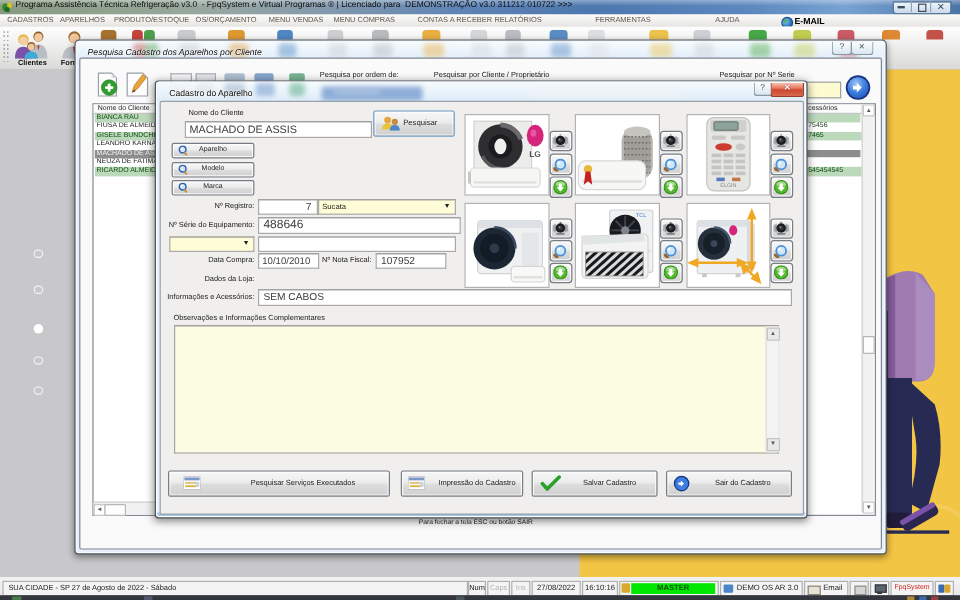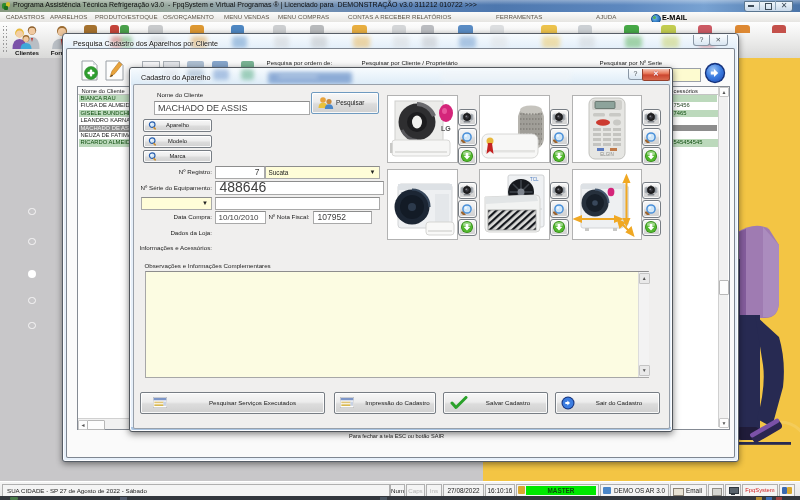--- a/index.html
+++ b/index.html
@@ -154,21 +154,21 @@
     <div class="blob" style="left:330px;top:2px;width:16px;height:12px;background:#d4d6d8;"></div>
     <div class="blob" style="left:359px;top:2px;width:15px;height:12px;background:#babcc0;"></div>
     <div class="blob" style="left:396px;top:2px;width:17px;height:12px;background:#5a8cc4;"></div>
     <div class="blob" style="left:428px;top:2px;width:16px;height:12px;background:#dcdee0;"></div>
     <div class="blob" style="left:479px;top:2px;width:18px;height:12px;background:#ecc24c;"></div>
     <div class="blob" style="left:516px;top:2px;width:16px;height:12px;background:#ccd0d4;"></div>
     <div class="blob" style="left:562px;top:2px;width:17px;height:12px;background:#46a846;"></div>
     <div class="blob" style="left:599px;top:2px;width:17px;height:12px;background:#c2cc50;"></div>
     <div class="blob" style="left:636px;top:2px;width:16px;height:12px;background:#cc5a64;"></div>
 
-    <div class="abs" style="left:10px;top:5.2px;font-size:7.2px;color:#0e0e0e;white-space:nowrap;text-shadow:0 0 2px #fff,0 0 2px #fff;">Pesquisa Cadastro dos Aparelhos por Cliente</div>
+    <div class="abs" style="left:10px;top:5.2px;font-size:7.2px;color:#0e0e0e;white-space:nowrap;text-shadow:0 0 2px #fff,0 0 2px #fff;font-style:italic;">Pesquisa Cadastro dos Aparelhos por Cliente</div>
 
     <div class="abs" style="left:630px;top:0.5px;width:15px;height:10.5px;background:linear-gradient(#fbfdfe,#d9e6f2);border:1px solid #8a97a5;border-top:none;border-radius:0 0 3px 3px;color:#4a5258;font-size:7px;line-height:10px;text-align:center;">?</div>
     <div class="abs" style="left:646px;top:0.5px;width:16.5px;height:10.5px;background:linear-gradient(#fbfdfe,#d9e6f2);border:1px solid #8a97a5;border-top:none;border-radius:0 0 3px 3px;color:#4a5258;font-size:6.5px;line-height:10px;text-align:center;">✕</div>
 
     <div class="abs" id="winc" style="left:3.5px;top:15px;width:667px;height:407.5px;background:#fafafa;
       box-shadow:0 0 0 1px #7e8691;border-radius:1px;">
 
       <svg class="abs" style="left:14px;top:11px;" width="18" height="21" viewBox="0 0 18 21">
         <path d="M1 1 L12 1 L16 5 L16 20 L1 20 Z" fill="#fdfdfd" stroke="#9aa0a6" stroke-width="1"></path>
         <path d="M12 1 L16 5 L12 5 Z" fill="#d8dce0"></path>
@@ -338,35 +338,36 @@
       </div>
 
       <div class="lbl" style="left:0;top:82.8px;width:78.5px;text-align:right;font-size:6.2px;">Nº Registro:</div>
       <div class="inp" style="left:81px;top:80.5px;width:44px;height:11px;font-size:8.5px;line-height:11px;text-align:right;padding-right:4px;">7</div>
       <div class="abs" style="left:131px;top:80.5px;width:113px;height:11px;background:#fffdd8;border:1px solid #a9a9a9;border-top-color:#8d8d8d;">
         <div class="abs" style="left:3px;top:0;font-size:6.4px;line-height:11px;color:#1b1b1b;">Sucata</div>
         <div class="abs" style="right:3px;top:0;font-size:6px;line-height:11px;color:#222;">▼</div>
       </div>
 
       <div class="lbl" style="left:0;top:98.5px;width:78.5px;text-align:right;font-size:6.2px;">Nº Série do Equipamento:</div>
-      <div class="inp" style="left:81px;top:96.3px;width:163px;height:11.5px;font-size:14px;line-height:11.5px;padding-left:4px;">488646</div>
+      <div class="inp" style="left:81px;top:96.3px;width:163px;height:11.5px;font-size:10px;line-height:11.5px;padding-left:4px;">488646</div>
 
       <div class="abs" style="left:7.5px;top:111.8px;width:69px;height:11px;background:#fffdd8;border:1px solid #a9a9a9;border-top-color:#8d8d8d;">
         <div class="abs" style="right:3px;top:0;font-size:6px;line-height:11px;color:#222;">▼</div>
       </div>
       <div class="inp" style="left:81px;top:111.8px;width:163px;height:11.5px;"></div>
 
       <div class="lbl" style="left:0;top:128.2px;width:78.5px;text-align:right;font-size:6.2px;">Data Compra:</div>
       <div class="inp" style="left:81px;top:125.8px;width:46px;height:11.5px;font-size:8px;line-height:11.5px;padding-left:3px;">10/10/2010</div>
       <div class="lbl" style="left:98px;top:128.2px;width:78px;text-align:right;font-size:6.2px;">Nº Nota Fiscal:</div>
       <div class="inp" style="left:179px;top:125.8px;width:53px;height:11.5px;font-size:8.5px;line-height:11.5px;padding-left:4px;">107952</div>
 
       <div class="lbl" style="left:0;top:143.5px;width:78.5px;text-align:right;font-size:6.2px;">Dados da Loja:</div>
 
       <div class="lbl" style="left:0;top:158.8px;width:78.5px;text-align:right;font-size:6.2px;">Informações e Acessórios:</div>
+      <div class="inp" style="left:81px;top:156.4px;width:439px;height:11.5px;font-size:8.5px;line-height:11.5px;padding-left:4px;">SEM CABOS</div>
 
       <div class="lbl" style="left:11px;top:177px;font-size:6.2px;">Observações e Informações Complementares</div>
       <div class="abs" style="left:11.5px;top:185.5px;width:502px;height:105.5px;background:#fcfce2;border:1px solid #a7a7a7;border-top-color:#8d8d8d;">
         <div class="abs" style="left:491.5px;top:0.5px;width:10px;height:104.5px;background:#f3f3f3;border-left:1px solid #dcdcdc;">
           <div class="abs" style="left:0.5px;top:0.5px;width:8.5px;height:9px;background:#e9e9e9;border:0.5px solid #c4c4c4;border-radius:1px;color:#555;font-size:5px;line-height:9px;text-align:center;">▲</div>
           <div class="abs" style="left:0.5px;bottom:0.5px;width:8.5px;height:9px;background:#e9e9e9;border:0.5px solid #c4c4c4;border-radius:1px;color:#555;font-size:5px;line-height:9px;text-align:center;">▼</div>
         </div>
       </div>
 
       <div class="win7btn" style="left:6.5px;top:306.8px;width:183px;height:20.4px;">

